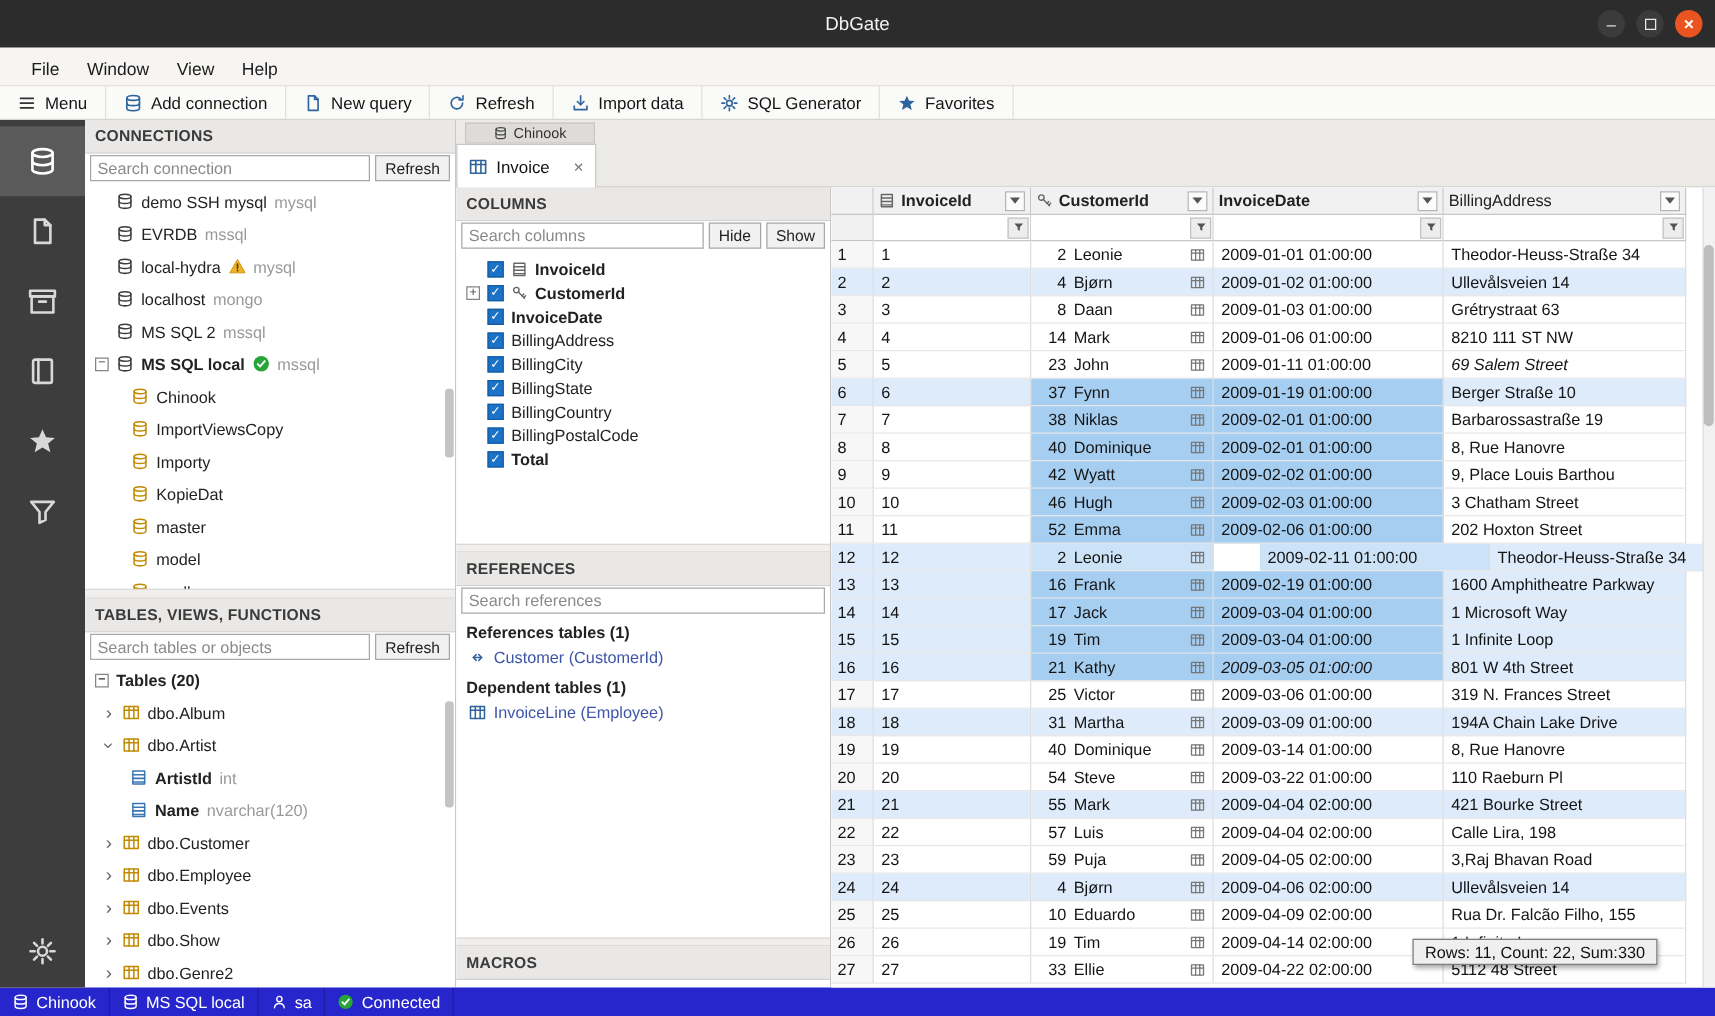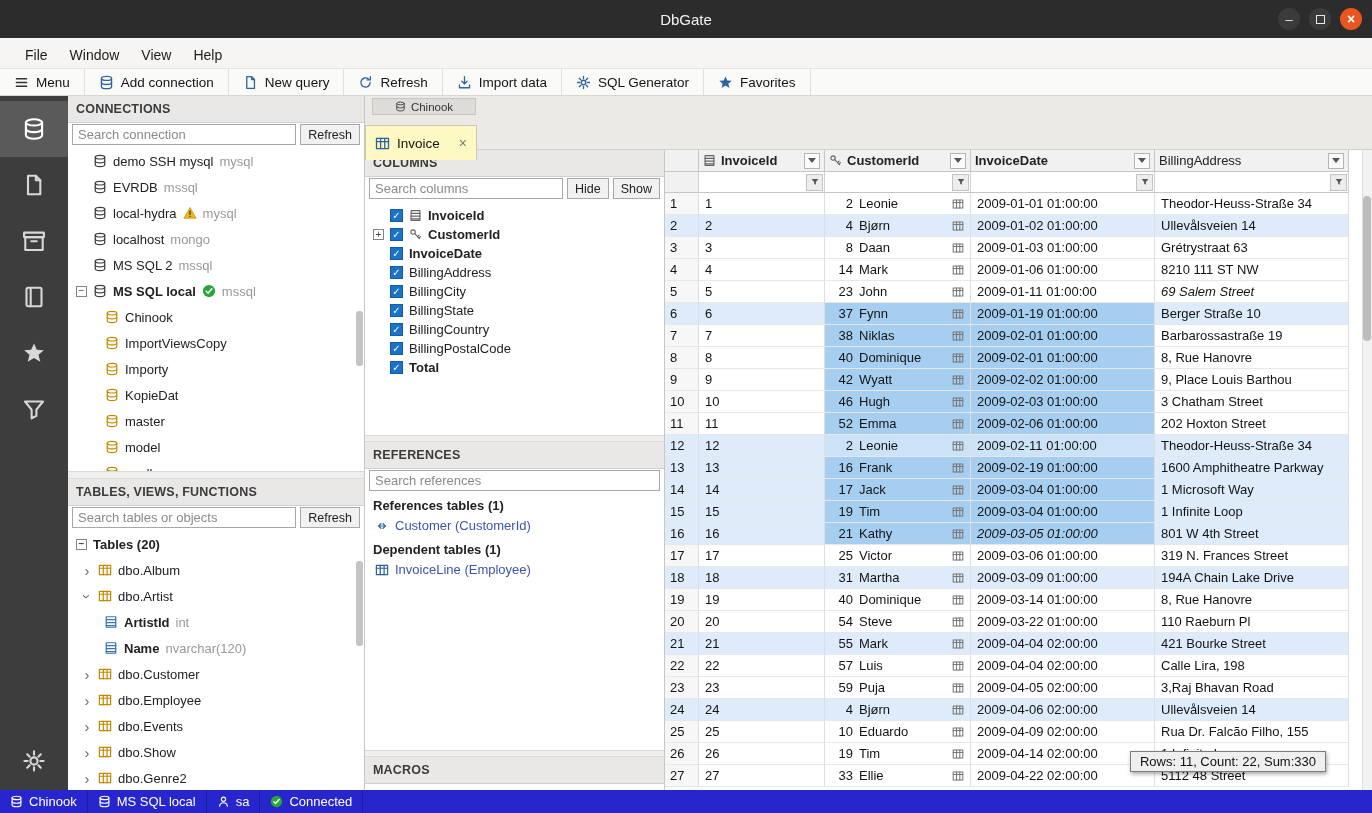--- a/index.html
+++ b/index.html
@@ -63,21 +63,21 @@
 .kind-folder { padding-left:8px; font-weight:bold; }
 .kind-table { padding-left:14px; }
 .kind-column { padding-left:36px; }
 .type-suffix { color:#999; }
 
 
 .center-col { flex:1; display:flex; flex-direction:column; min-width:0; }
 .tabstrip { height:54px; background:#eceae7; border-bottom:1px solid #d2d0ce; position:relative; flex:none; }
 .tab-chip { position:absolute; left:7px; top:2px; height:17px; width:104px; display:flex; align-items:center; justify-content:center; gap:5px; background:#dedcd9; border:1px solid #c8c6c3; font-size:11.5px; color:#333; }
 .tab-chip .icon { width:11px; height:11px; color:#444; }
-.tab { position:absolute; left:0; top:29px; width:112px; height:35px; background:#fef9c3; border:1px solid #c8c6c3; border-bottom:none; display:flex; align-items:center; gap:7px; padding:0 9px; }
+.tab { position:absolute; left:0; top:19px; width:112px; height:35px; background:#ffffff; border:1px solid #c8c6c3; border-bottom:none; display:flex; align-items:center; gap:7px; padding:0 9px; }
 .tab .icon { width:15px; height:15px; color:#2e639c; }
 .tab-label { font-size:13.5px; color:#111; }
 .tab-close { margin-left:auto; color:#777; font-size:14px; }
 .center-body { flex:1; display:flex; min-height:0; }
 
 
 .mid-panel { width:300px; border-right:1px solid #c9c7c5; display:flex; flex-direction:column; background:#fff; flex:none; }
 .sec-columns { height:285px; display:flex; flex-direction:column; }
 .v-split { height:7px; background:#f0efee; border-top:1px solid #dcdad8; border-bottom:1px solid #dcdad8; flex:none; }
 .sec-refs { flex:1; min-height:0; display:flex; flex-direction:column; overflow:hidden; }
@@ -951,21 +951,21 @@
                 <div class="gc sel-soft" style="width: 146px;">
                   <span class="cust-num">2</span>
                   <span class="cust-name">Leonie</span>
                   <span class="detail-ic">
                     <svg viewBox="0 0 16 16" width="100%" height="100%" fill="none" stroke="currentColor" stroke-width="1.4" stroke-linecap="round" stroke-linejoin="round">
                       <rect x="1.6" y="2.6" width="12.8" height="10.8"></rect>
                       <path d="M1.6 6h12.8M6 2.6v10.8M10.4 2.6v10.8"></path>
                     </svg>
                   </span>
                 </div>
-                <div class="gc sel-soft" style="width: 184px;">2009-02-11 01:00:00</div>
+                <div class="gc sel-soft" style="width: 184px; margin-left: 37px;">2009-02-11 01:00:00</div>
                 <div class="gc tint" style="width: 194px;">Theodor-Heuss-Straße 34</div>
               </div>
               <div class="grid-row">
                 <div class="gc rn tint" style="width: 34px;">13</div>
                 <div class="gc tint" style="width: 126px;">13</div>
                 <div class="gc sel" style="width: 146px;">
                   <span class="cust-num">16</span>
                   <span class="cust-name">Frank</span>
                   <span class="detail-ic">
                     <svg viewBox="0 0 16 16" width="100%" height="100%" fill="none" stroke="currentColor" stroke-width="1.4" stroke-linecap="round" stroke-linejoin="round">

